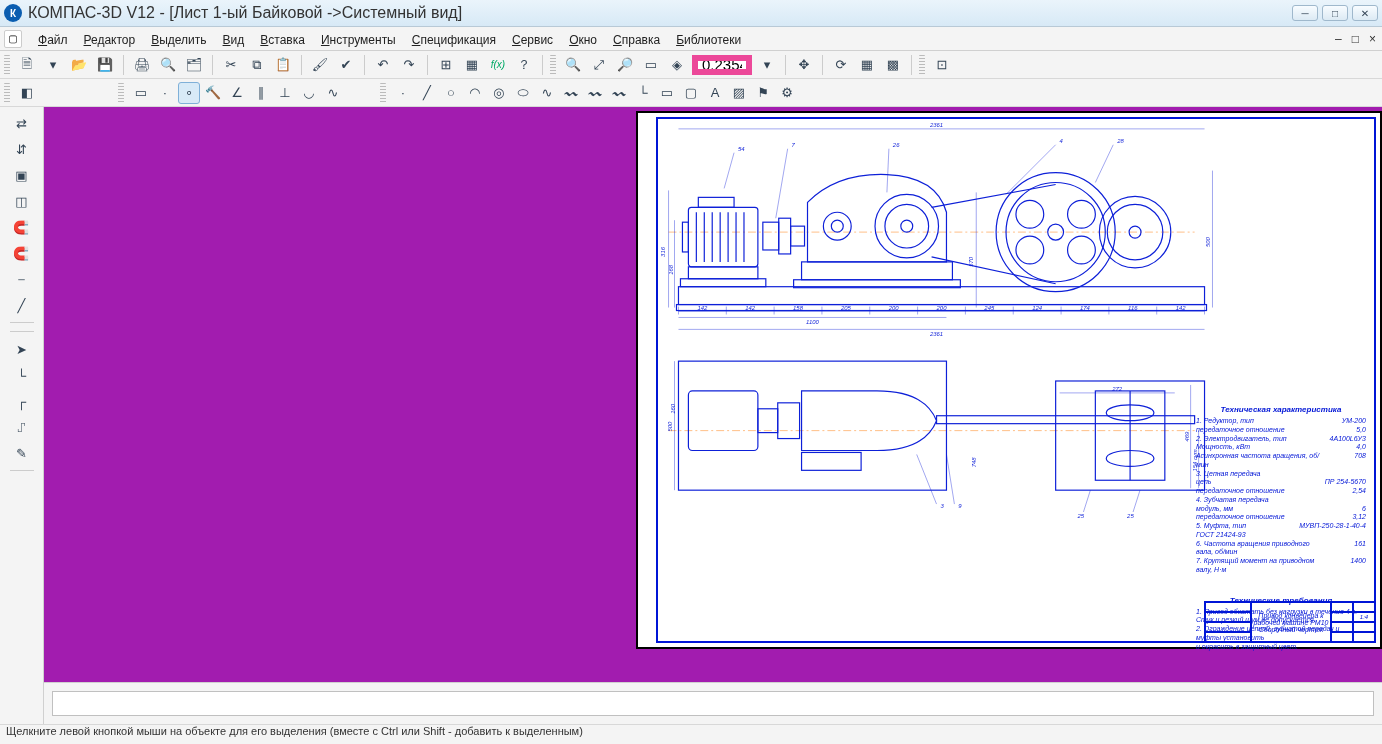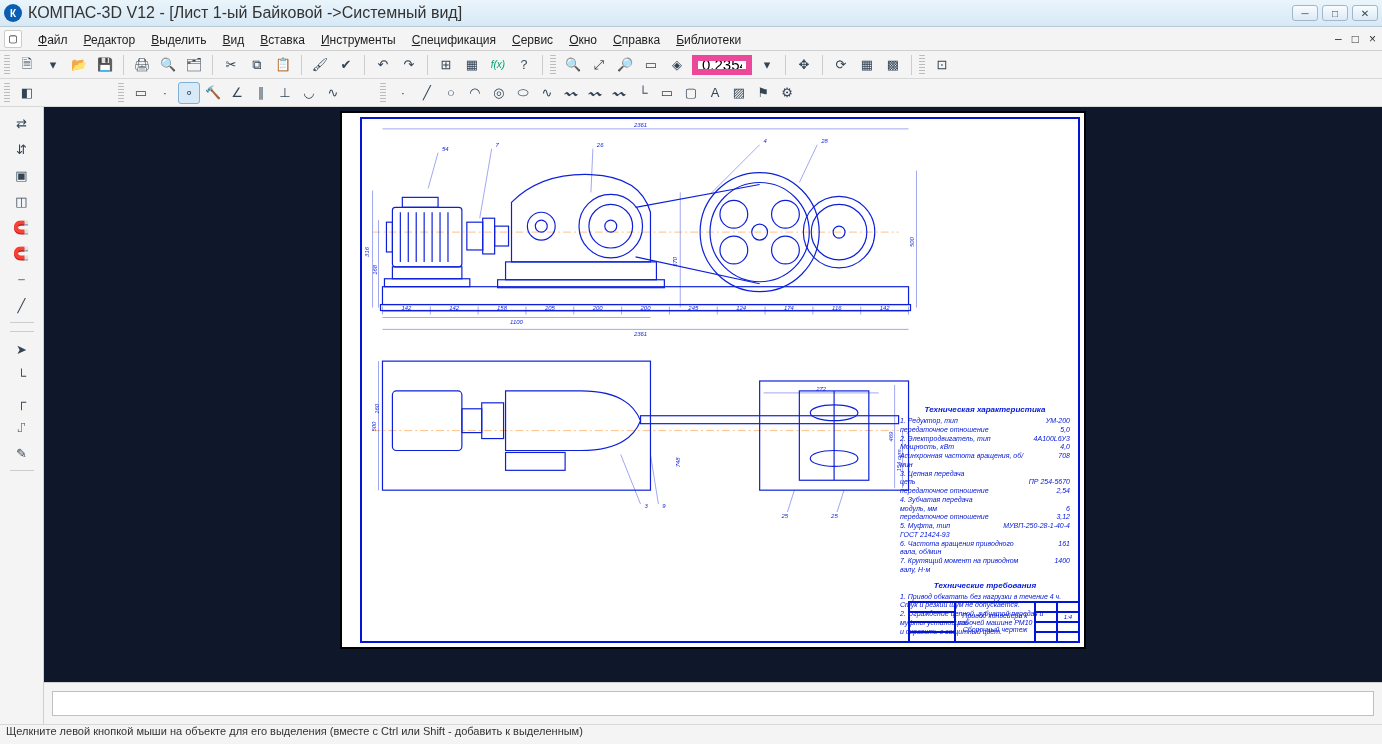--- a/index.html
+++ b/index.html
@@ -28,21 +28,21 @@
 .tb-sep { width: 1px; height: 20px; background: #ccc; margin: 0 3px; }
 .tb-input { height: 20px; width: 60px; font-size: 15px; border: 6px solid #ec4899; padding: 0 4px; }
 .fx { font-family: Liberation Sans, sans-serif; font-style: italic; font-size: 10px; color: #0a6; text-align: right; }
 
 
 .main { flex: 1; display: flex; min-height: 0; }
 .left-dock { width: 44px; background: #f4f4f4; border-right: 1px solid #d0d0d0; display: flex; flex-direction: column; align-items: center; padding-top: 4px; gap: 2px; }
 .left-dock .tb-btn { width: 24px; height: 24px; }
 .left-dock .dock-sep { width: 24px; height: 1px; background: #ccc; margin: 3px 0; }
 .canvas-wrap { flex: 1; display: flex; flex-direction: column; min-width: 0; }
-.canvas { flex: 1; background: #0f172a; position: relative; overflow: hidden; display: flex; justify-content: center; padding: 4px 0; }
+.canvas { flex: 1; background: #a21caf; position: relative; overflow: hidden; display: flex; justify-content: flex-end; padding: 4px 0; }
 .sheetframe { width: 746px; height: 538px; border: 2px solid #000; background: #fff; position: relative; }
 .sheetframe .inner-frame { position: absolute; left: 18px; right: 4px; top: 4px; bottom: 4px; border: 2px solid #0015d6; }
 .drawing { position: absolute; inset: 0; }
 .drawing svg { width: 100%; height: 100%; }
 .tech-text { position: absolute; right: 14px; top: 290px; width: 170px; font-family: "Times New Roman", serif; font-style: italic; color: #0015d6; font-size: 7px; line-height: 1.25; }
 .tech-text .hdr { font-weight: bold; text-align: center; margin: 2px 0; font-size: 8px; }
 .tech-text .row { display: flex; }
 .tech-text .row .l { flex: 1; }
 .tech-text .row .r { text-align: right; min-width: 40px; }
 .titleblock { position: absolute; right: 4px; bottom: 4px; width: 172px; height: 42px; border: 1px solid #0015d6; display: grid; grid-template-columns: 46px 1fr 22px 22px; grid-template-rows: repeat(4, 1fr); font-family: "Times New Roman", serif; font-style: italic; font-size: 6px; color: #0015d6; }
@@ -431,21 +431,21 @@
               </div>
               <div class="row">
                 <div class="l">6. Частота вращения приводного вала, об/мин</div>
                 <div class="r">161</div>
               </div>
               <div class="row">
                 <div class="l">7. Крутящий момент на приводном валу, Н·м</div>
                 <div class="r">1400</div>
               </div>
             </div>
-          <div class="hdr" style="margin-top:6px">Технические требования</div>
+          <div class="hdr" style="margin-top:21px">Технические требования</div>
           <div id="tech-req">
               <div>1. Привод обкатать без нагрузки в течение 4 ч.</div>
               <div>   Стук и резкий шум не допускается.</div>
               <div>2. Ограждение цепной, зубчатой передач и муфты установить</div>
               <div>   и окрасить в защитный цвет.</div>
             </div>
         </div>
 
         <div class="titleblock">
           <div></div>

